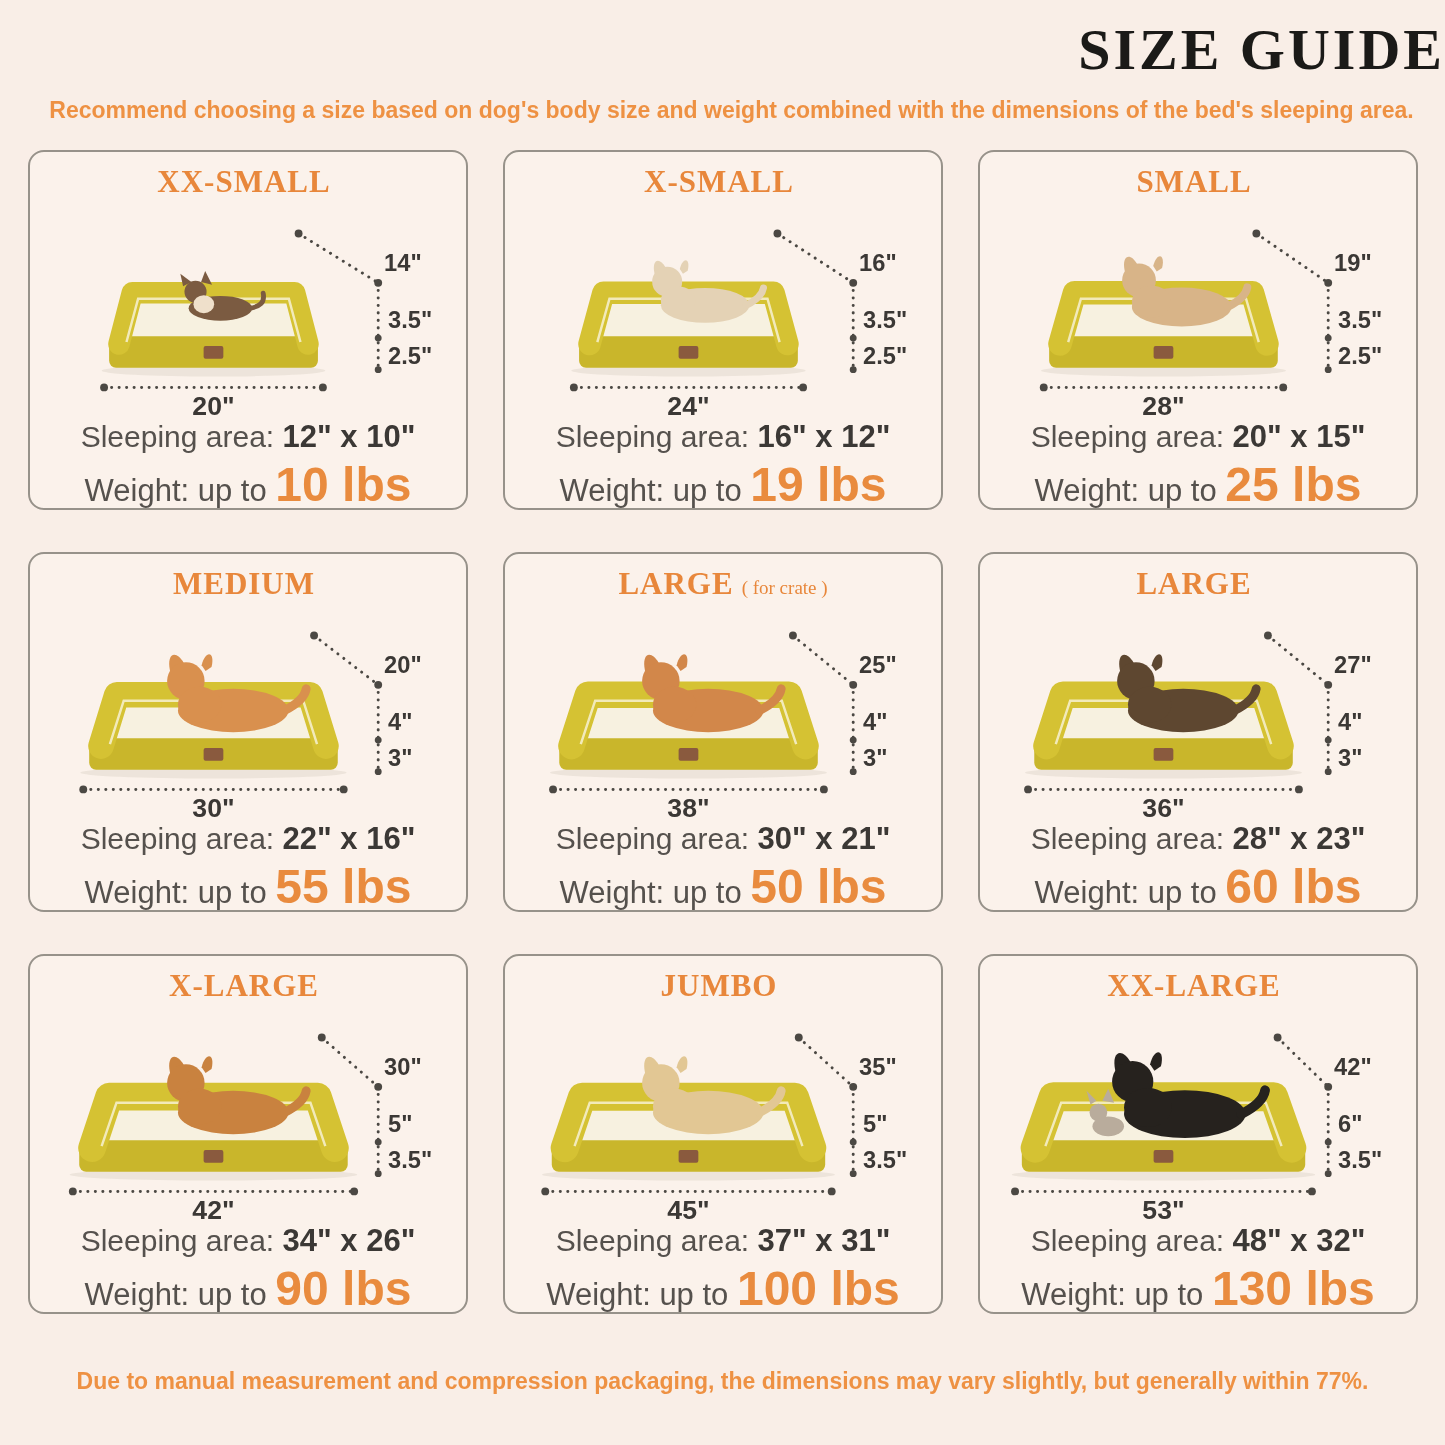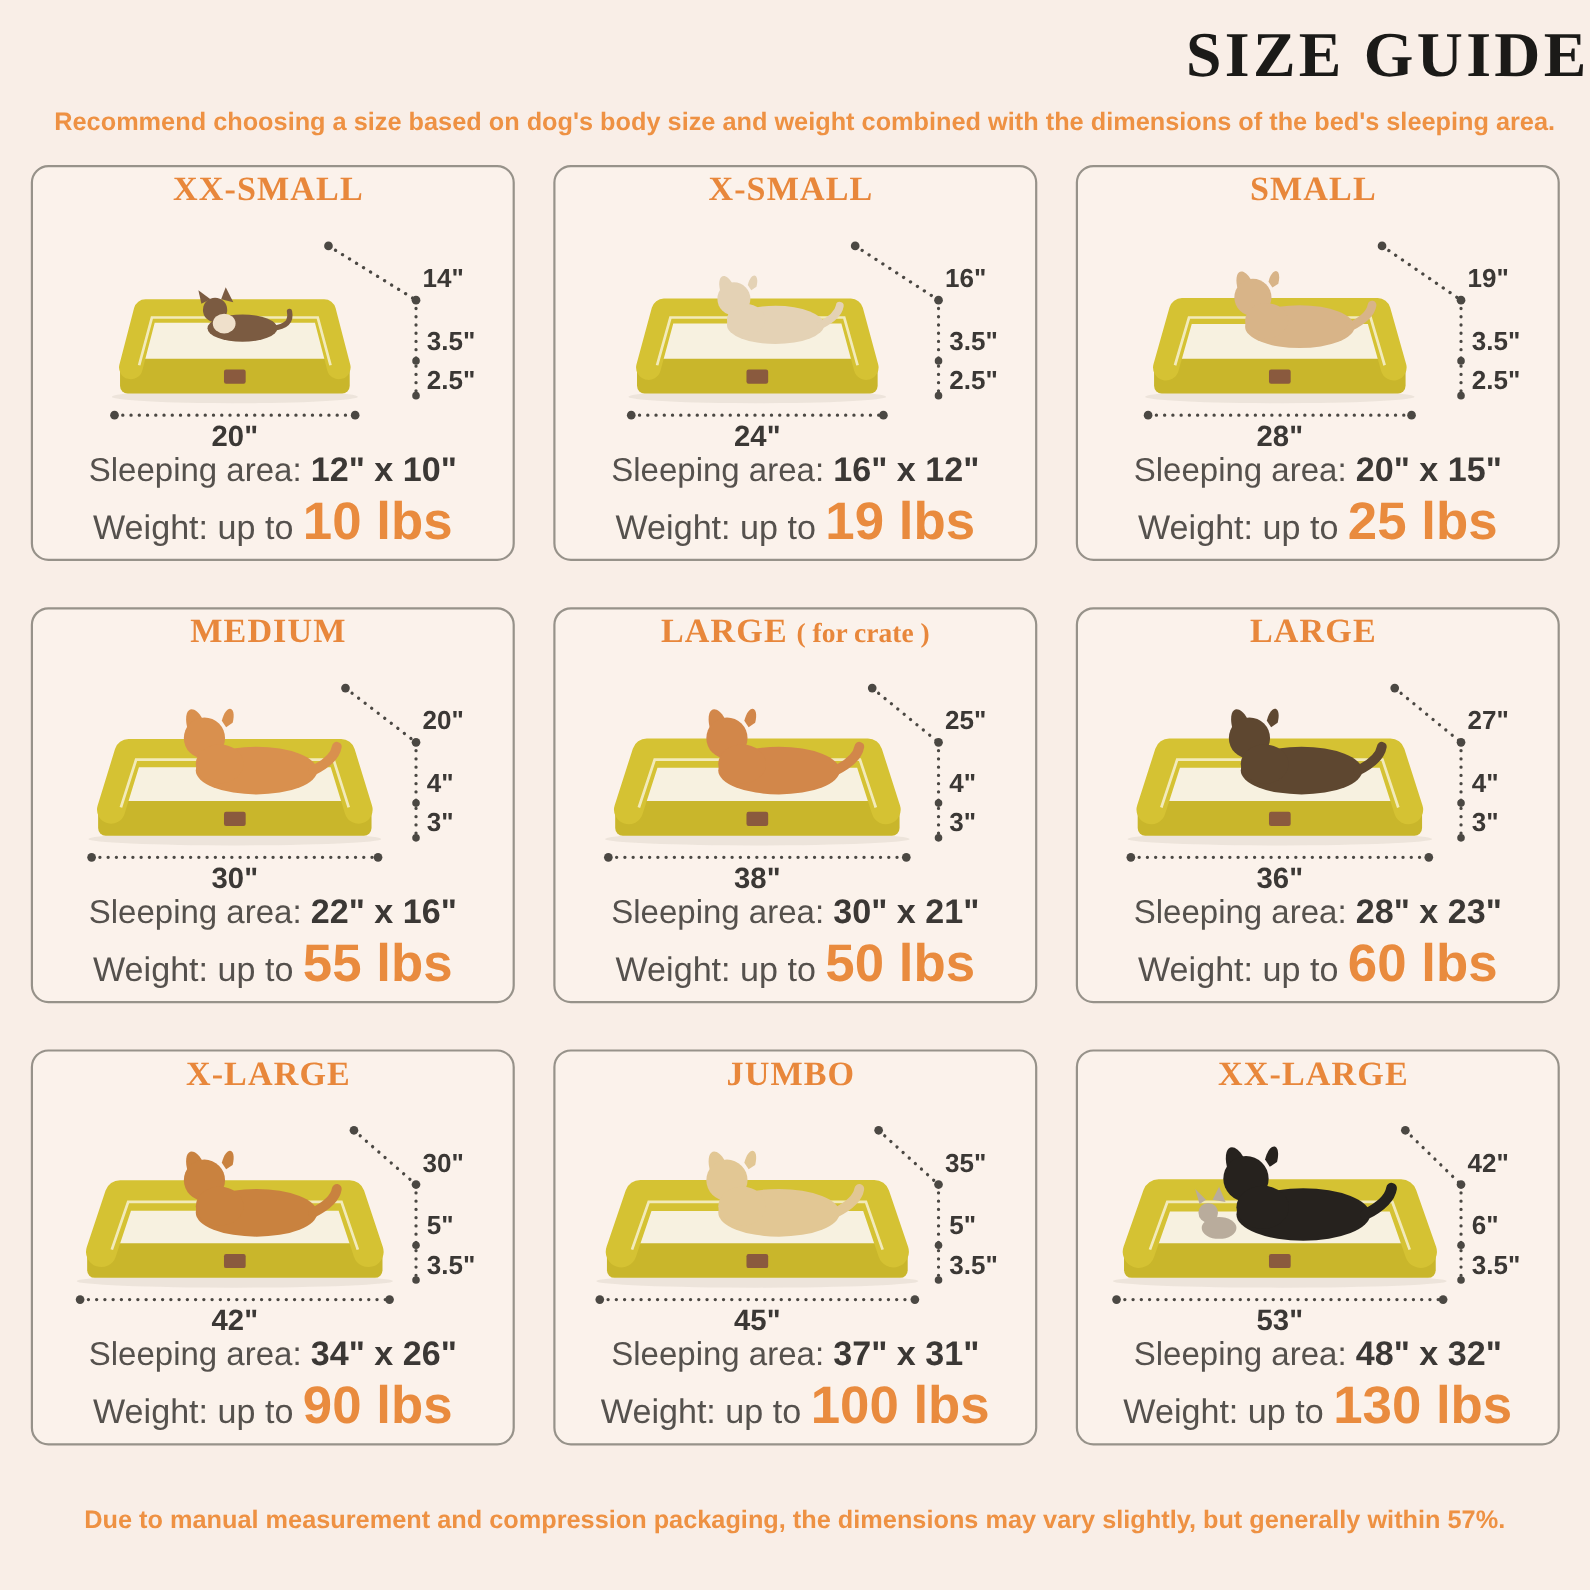--- a/index.html
+++ b/index.html
@@ -18,29 +18,29 @@
     margin:14px 0 0 18px;text-align:center;
     font-size:23px;font-weight:700;color:#ee9143;
   }
   .grid{
     margin:26px 27px 0 28px;
     display:grid;grid-template-columns:repeat(3,1fr);
     column-gap:35px;row-gap:42px;grid-auto-rows:360px;
   }
   .cell{
     border:2px solid #97928a;border-radius:16px;background:#fbf2eb;
-    text-align:center;overflow:hidden;box-sizing:border-box;
+    text-align:center;overflow:hidden;padding-top:10px;box-sizing:border-box;
   }
   .cell-title{
     margin:2px 0 0 0;
     font-family:"Liberation Serif","DejaVu Serif",serif;
     font-size:31px;font-weight:700;letter-spacing:1px;color:#e8873b;
   }
   .cell-title .suffix{
-    font-size:25px;font-weight:700;margin-left:8px;letter-spacing:0;
+    font-size:19px;font-weight:400;margin-left:8px;letter-spacing:0;
   }
   .figure{width:434px;height:219px;margin:0 auto;}
   .figure svg{display:block;}
   .sleep{margin:0;font-size:30px;color:#55514d;}
   .sleep b{font-size:31px;color:#3b3835;font-weight:700;}
   .weight{margin:2px 0 0 0;font-size:31px;color:#55514d;}
   .weight b{font-size:48px;color:#e98b3e;font-weight:700;}
   .page-footer{
     margin:54px 0 0 0;text-align:center;
     font-size:23px;font-weight:700;color:#ee9143;
@@ -424,13 +424,13 @@
         <text x="185" y="218" text-anchor="middle" font-family="Liberation Sans, DejaVu Sans, sans-serif" font-size="27" font-weight="700" fill="#3B3835">53"</text>
       </g>
     </svg>
       </div>
     <p class="sleep"><span>Sleeping area:</span> <b>48" x 32"</b></p>
     <p class="weight"><span>Weight: up to</span> <b>130 lbs</b></p>
   </section>
 
 </div>
 
-<p class="page-footer">Due to manual measurement and compression packaging, the dimensions may vary slightly, but generally within 57%.</p>
+<p class="page-footer">Due to manual measurement and compression packaging, the dimensions may vary slightly, but generally within 77%.</p>
 
 </body></html>

